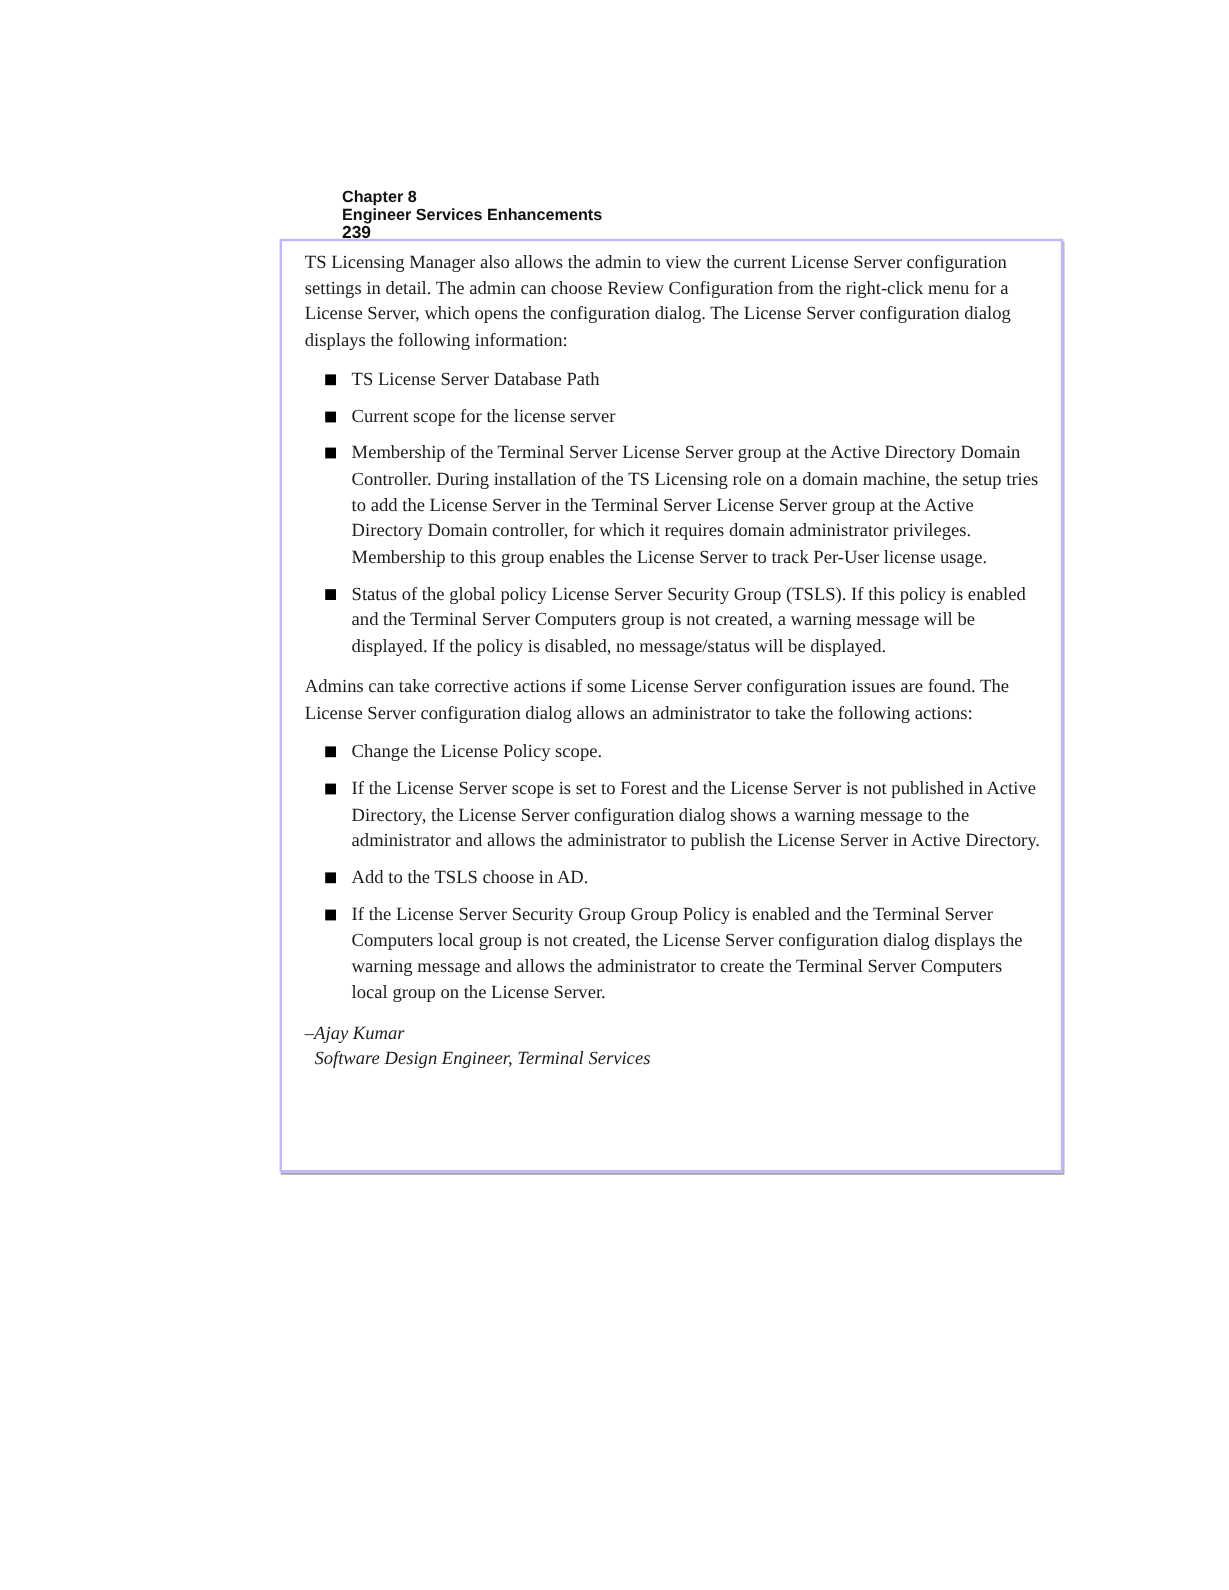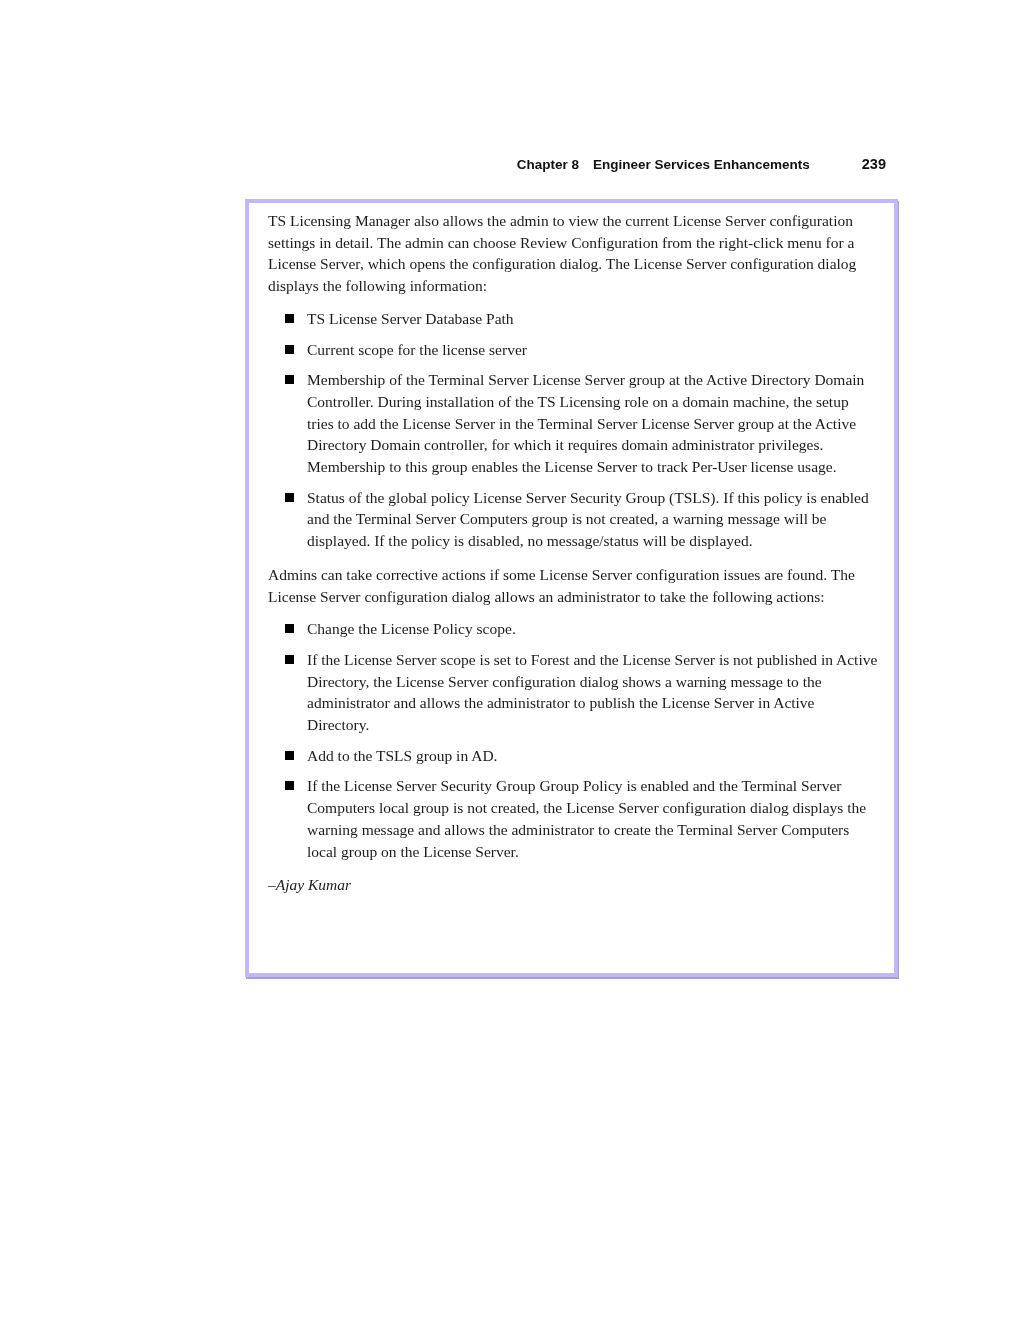--- a/index.html
+++ b/index.html
@@ -23,36 +23,36 @@
     left: 233px;
     width: 653px;
     display: flex;
     justify-content: flex-end;
     align-items: baseline;
     font-family: "Liberation Sans", "DejaVu Sans", sans-serif;
     font-weight: bold;
     font-size: 13.5px;
     color: #111111;
     white-space: nowrap;
+    flex-direction: column;
   }
   .running-head .chapter { margin-right: 14px; }
   .running-head .pagenum { margin-left: 52px; font-size: 14.5px; }
   .callout-box {
     position: absolute;
     top: 199px;
     left: 233px;
     width: 653px;
     min-height: 778px;
-    border: 4px solid #c4b5fd;
+    border: 2px solid #c4b5fd;
     box-shadow: 1px 2px 0 rgba(60,60,60,0.45);
     background: #ffffff;
     padding: 7px 16px 14px 19px;
     font-size: 15.5px;
     line-height: 21.7px;
-    margin-left: 12px;
   }
   .callout-box p { margin: 0 0 10px 0; }
   .callout-box ul {
     list-style: none;
     margin: 11px 0 12px 0;
     padding: 0;
   }
   .callout-box li {
     position: relative;
     padding-left: 39px;
@@ -111,27 +111,28 @@
       <li>
         <span class="sq-bullet"></span>
         <span>Change the License Policy scope.</span>
       </li>
       <li>
         <span class="sq-bullet"></span>
         <span>If the License Server scope is set to Forest and the License Server is not published in Active Directory, the License Server configuration dialog shows a warning message to the administrator and allows the administrator to publish the License Server in Active Directory.</span>
       </li>
       <li>
         <span class="sq-bullet"></span>
-        <span>Add to the TSLS group in AD.</span>
+        <span>Add to the TSLS choose in AD.</span>
       </li>
       <li>
         <span class="sq-bullet"></span>
         <span>If the License Server Security Group Group Policy is enabled and the Terminal Server Computers local group is not created, the License Server configuration dialog displays the warning message and allows the administrator to create the Terminal Server Computers local group on the License Server.</span>
       </li>
     </ul>
 
     <div class="attribution">
       <span class="attr-name">–Ajay Kumar</span>
+      <span class="attr-role">Software Design Engineer, Terminal Services</span>
     </div>
 
   </div>
 
 </div>
 
 </body></html>

